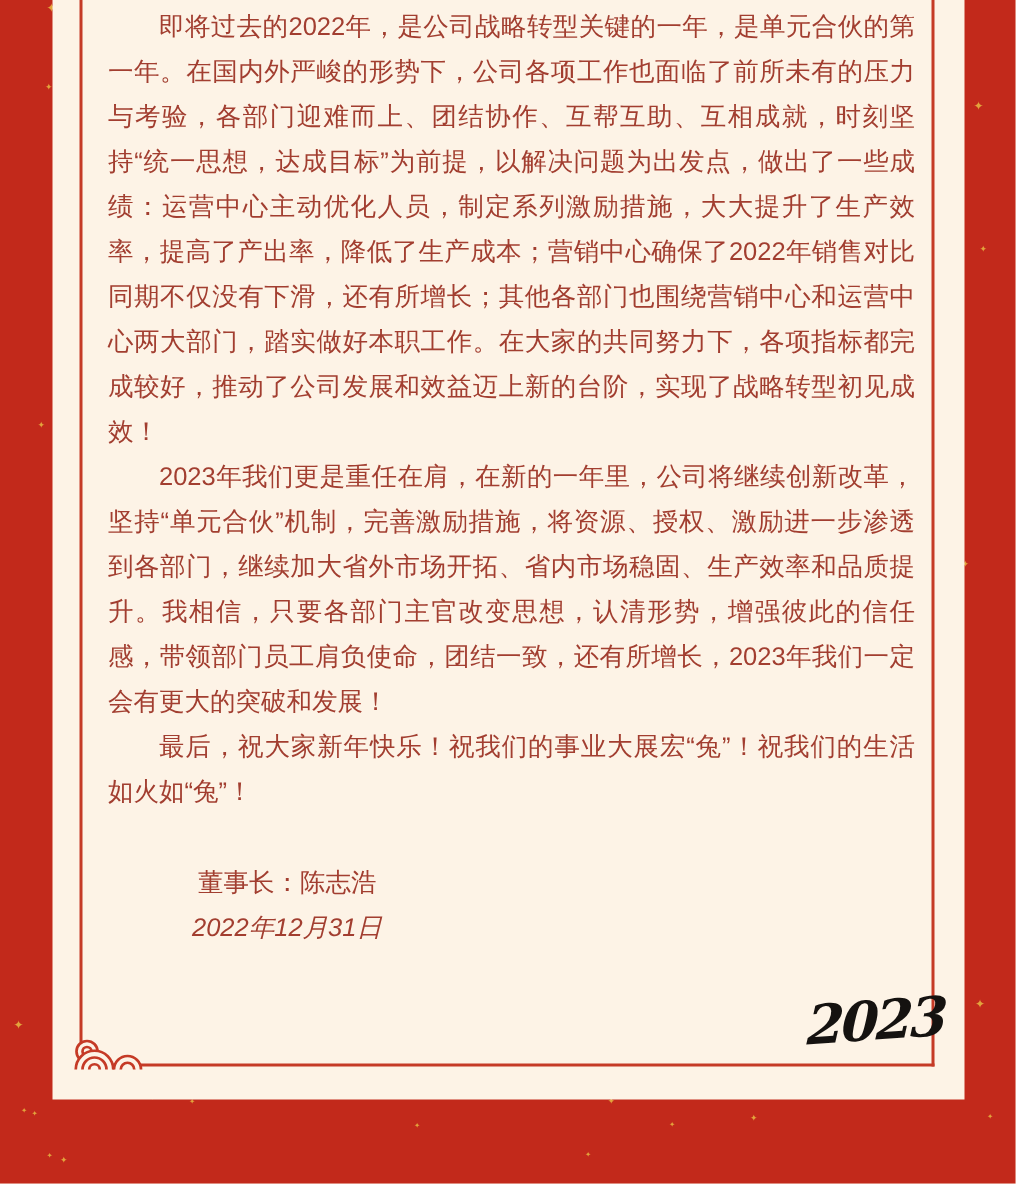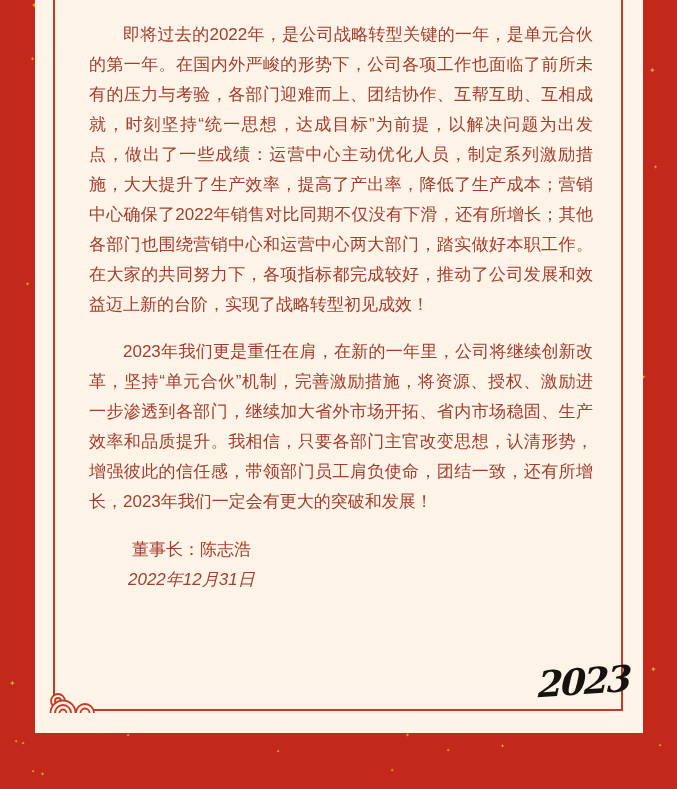--- a/index.html
+++ b/index.html
@@ -29,24 +29,24 @@
     position: absolute;
     left: 37px; top: 0;
     width: 538px;
     padding-top: 3px;
     color: #A23E30;
     font-size: 17px;
     line-height: 30px;
     text-align: justify;
   }
   .content p {
-    margin: 17px;
+    margin: 0;
     text-indent: 2em;
   }
-  .signature-block { margin-top: 18px; }
+  .signature-block { margin-top: 31px; }
   .sig-name {
     padding-left: 60px;
     color: #A23E30;
     font-size: 17px;
     line-height: 30px;
   }
   .sig-date {
     padding-left: 56px;
     color: #A23E30;
     font-size: 17px;
@@ -103,20 +103,21 @@
 <span class="speck dot" style="left:658px; top:743px;">✦</span>
 <span class="speck dot" style="left:126px; top:733px;">✦</span>
 
 <div class="sheet">
 
   <div class="frame"></div>
 
   <div class="content">
     <p>即将过去的2022年，是公司战略转型关键的一年，是单元合伙的第一年。在国内外严峻的形势下，公司各项工作也面临了前所未有的压力与考验，各部门迎难而上、团结协作、互帮互助、互相成就，时刻坚持“统一思想，达成目标”为前提，以解决问题为出发点，做出了一些成绩：运营中心主动优化人员，制定系列激励措施，大大提升了生产效率，提高了产出率，降低了生产成本；营销中心确保了2022年销售对比同期不仅没有下滑，还有所增长；其他各部门也围绕营销中心和运营中心两大部门，踏实做好本职工作。在大家的共同努力下，各项指标都完成较好，推动了公司发展和效益迈上新的台阶，实现了战略转型初见成效！</p>
     <p>2023年我们更是重任在肩，在新的一年里，公司将继续创新改革，坚持“单元合伙”机制，完善激励措施，将资源、授权、激励进一步渗透到各部门，继续加大省外市场开拓、省内市场稳固、生产效率和品质提升。我相信，只要各部门主官改变思想，认清形势，增强彼此的信任感，带领部门员工肩负使命，团结一致，还有所增长，2023年我们一定会有更大的突破和发展！</p>
+    <p>最后，祝大家新年快乐！祝我们的事业大展宏“兔”！祝我们的生活如火如“兔”！</p>
 
     <div class="signature-block">
       <div class="sig-name">董事长：陈志浩</div>
       <div class="sig-date">2022年12月31日</div>
     </div>
   </div>
 
   <svg class="cloud" viewBox="0 0 50 28">
     <circle cx="11" cy="16" r="7" fill="#FDF3E6" stroke="#C53A26" stroke-width="1.8"></circle>
     <circle cx="11" cy="16" r="3" fill="none" stroke="#C53A26" stroke-width="1.8"></circle>

